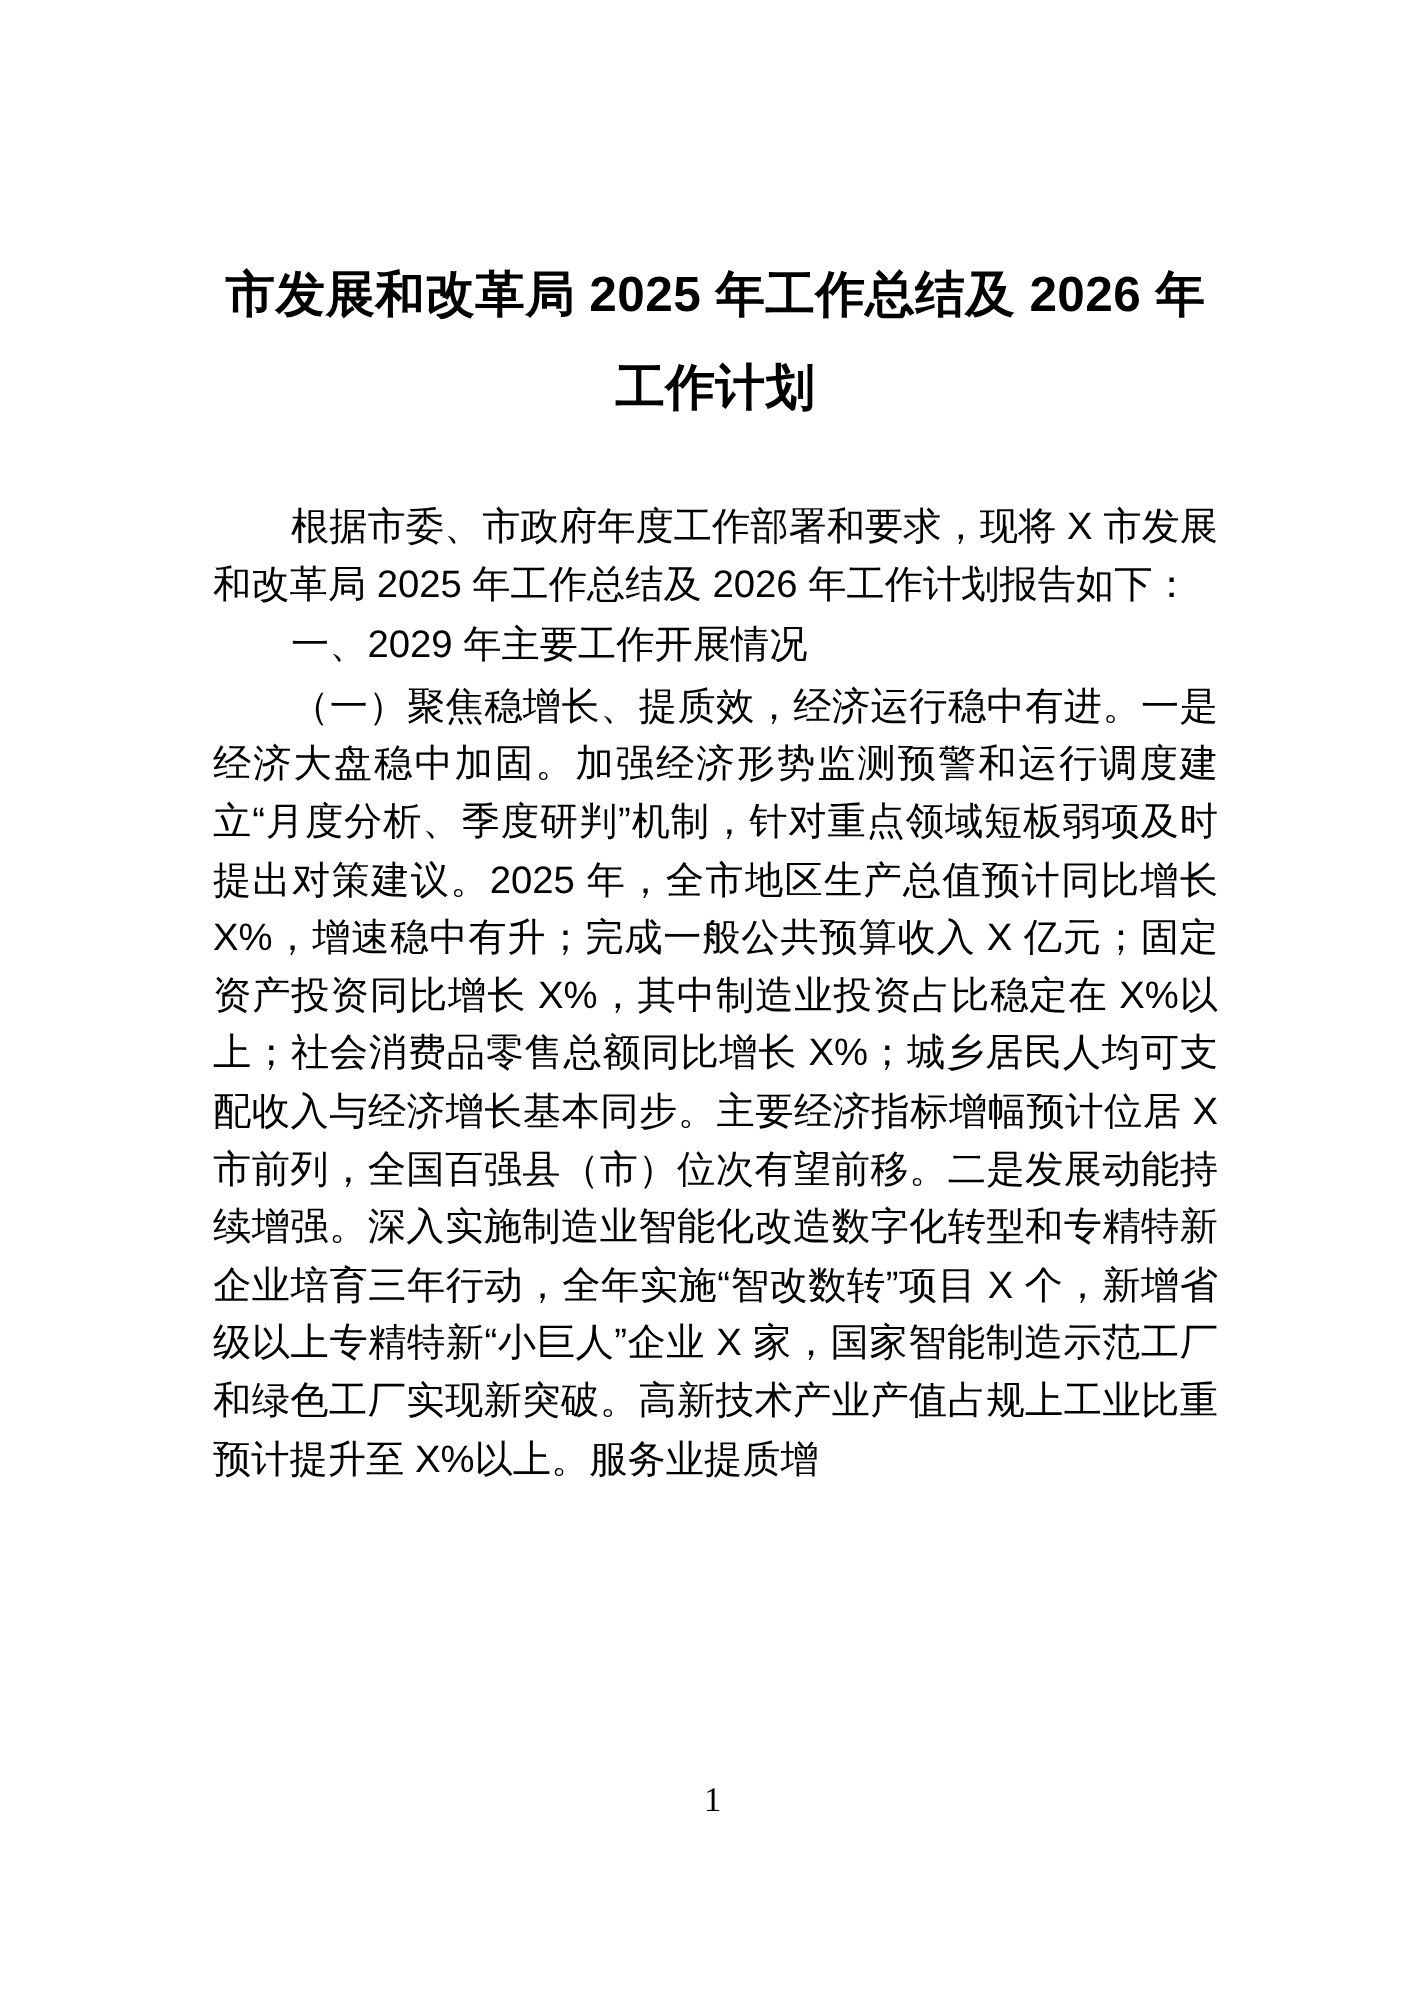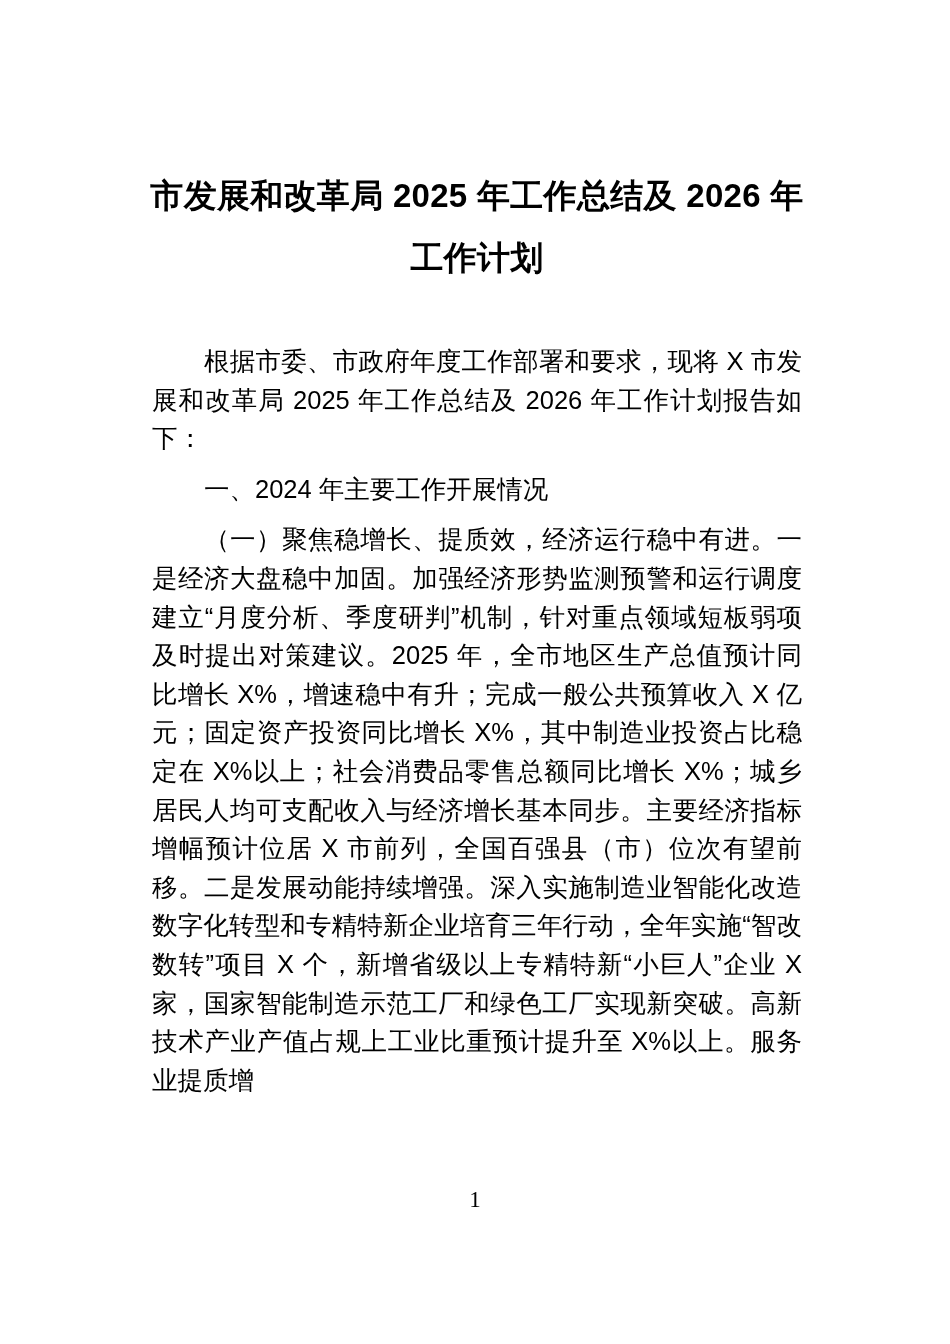--- a/index.html
+++ b/index.html
@@ -52,21 +52,21 @@
 
   
   .doc-text {
     position: absolute;
     left: 0;
     top: 330px;
     width: 674px;
   }
 
   .para {
-    margin: 12px;
+    margin: 2px;
     padding: 0;
     font-size: 25.5px;
     line-height: 38.6px;
     text-align: justify;
     text-justify: inter-ideograph;
     letter-spacing: 0px;
     word-break: break-all;
     font-family: "Liberation Sans", "DejaVu Sans", sans-serif;
   }
   .para.indent {
@@ -89,21 +89,21 @@
 <body>
 
 <div class="page">
 
   <div class="doc-body">
 
     <h1 class="doc-title">市发展和改革局 2025 年工作总结及 2026 年工作计划</h1>
 
     <div class="doc-text">
       <p class="para indent">根据市委、市政府年度工作部署和要求，现将 X 市发展和改革局 2025 年工作总结及 2026 年工作计划报告如下：</p>
-      <p class="para indent">一、2024 年主要工作开展情况</p>
+      <p class="para indent">一、2029 年主要工作开展情况</p>
       <p class="para indent">（一）聚焦稳增长、提质效，经济运行稳中有进。一是经济大盘稳中加固。加强经济形势监测预警和运行调度建立“月度分析、季度研判”机制，针对重点领域短板弱项及时提出对策建议。2025 年，全市地区生产总值预计同比增长 X%，增速稳中有升；完成一般公共预算收入 X 亿元；固定资产投资同比增长 X%，其中制造业投资占比稳定在 X%以上；社会消费品零售总额同比增长 X%；城乡居民人均可支配收入与经济增长基本同步。主要经济指标增幅预计位居 X 市前列，全国百强县（市）位次有望前移。二是发展动能持续增强。深入实施制造业智能化改造数字化转型和专精特新企业培育三年行动，全年实施“智改数转”项目 X 个，新增省级以上专精特新“小巨人”企业 X 家，国家智能制造示范工厂和绿色工厂实现新突破。高新技术产业产值占规上工业比重预计提升至 X%以上。服务业提质增</p>
     </div>
 
   </div>
 
   <div class="page-number">1</div>
 
 </div>
 
 </body></html>

